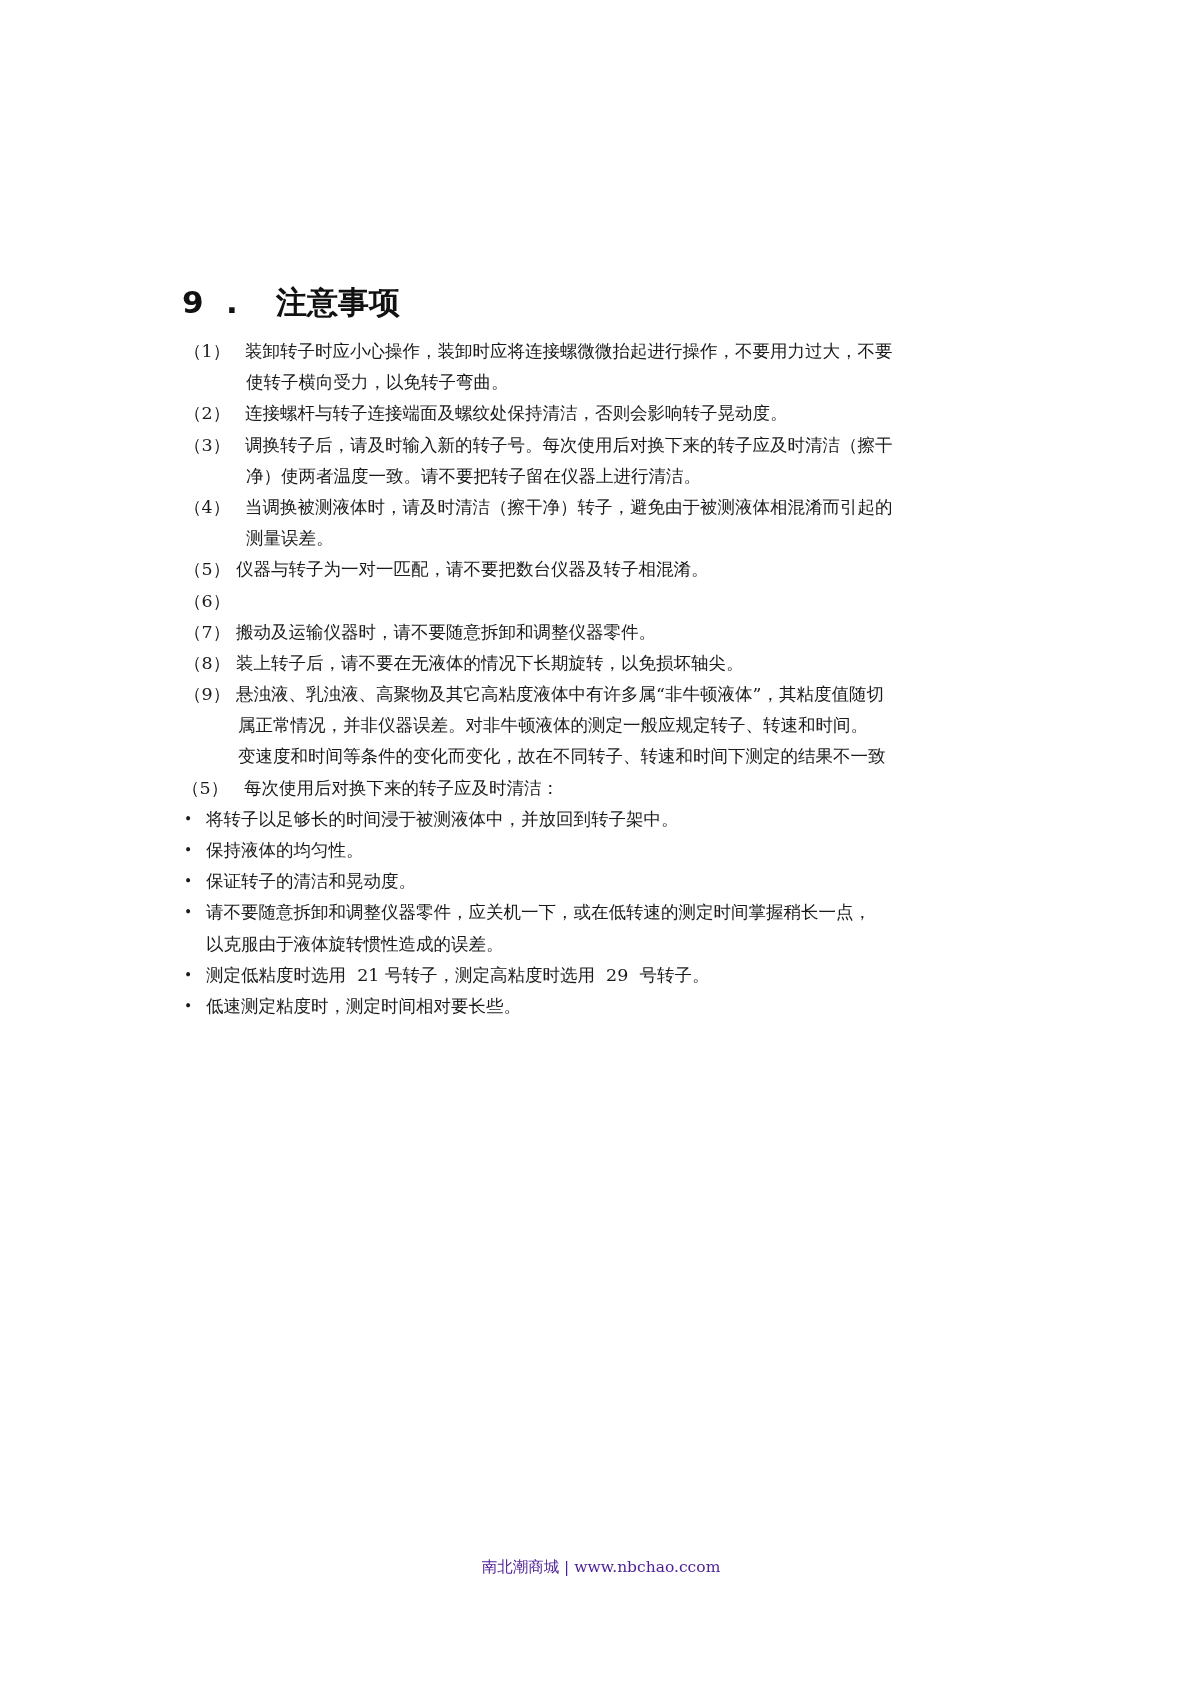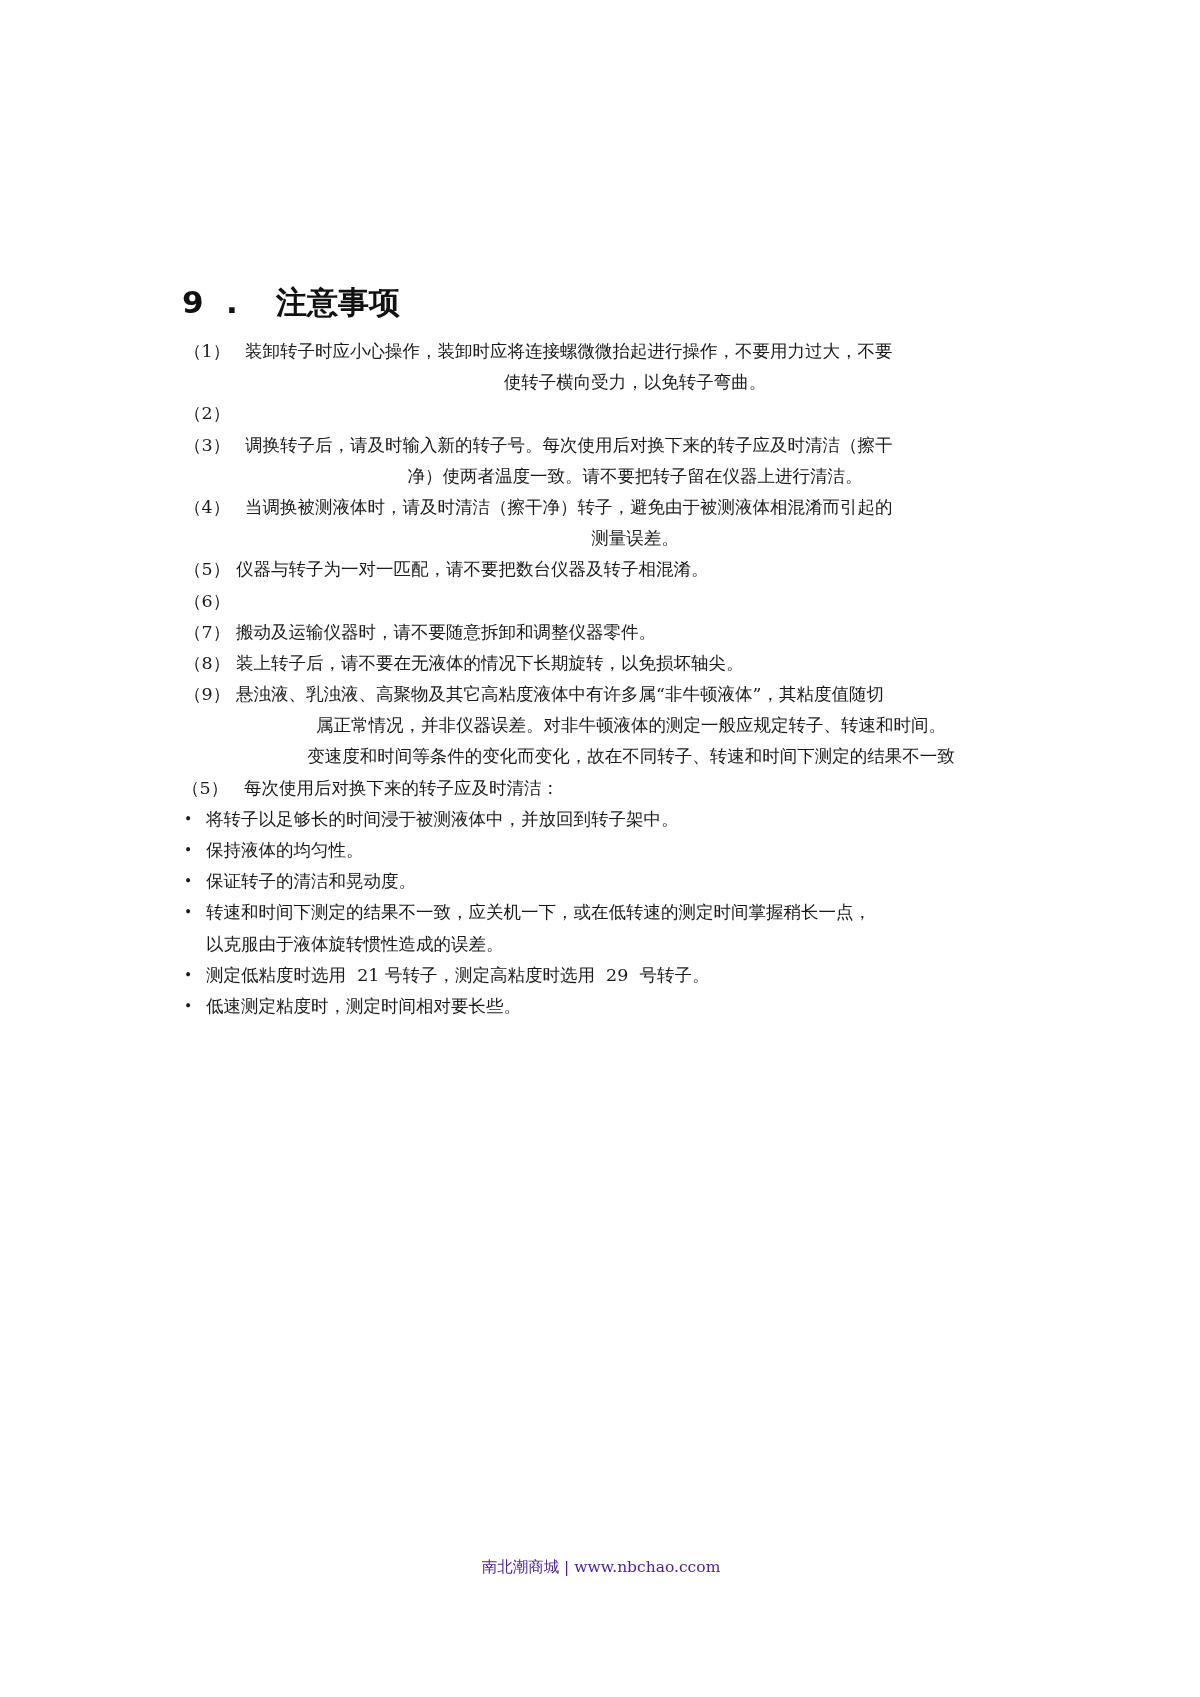--- a/index.html
+++ b/index.html
@@ -19,21 +19,21 @@
   .heading .dot { width: 50px; }
   .content { position: absolute; left: 184px; top: 336px; width: 840px; }
   .line {
     font-size: 17.5px; line-height: 31.2px; height: 31.2px;
     white-space: nowrap; position: relative;
   }
   .item { display: flex; }
   .item .mark { display: inline-block; }
   .item.wide .mark { width: 61px; }
   .item.narrow .mark { width: 52px; }
-  .cont { padding-left: 62px; text-align: center; }
+  .cont { padding-left: 62px; }
   .bullet { display: flex; padding-left: 0; }
   .bullet .dotmark { width: 22px; display: inline-block; text-align: left; font-size: 14px; }
   .bullet-cont { padding-left: 22px; }
   .footer {
     position: absolute; left: 1px; width: 1200px; top: 1557px; text-align: center;
     font-size: 15.5px; color: #4c1d95;
   }
 </style>
 </head>
 <body>
@@ -49,20 +49,21 @@
   <div class="content">
 
     <div class="line item wide">
       <span class="mark">（1）</span>
       <span>装卸转子时应小心操作，装卸时应将连接螺微微抬起进行操作，不要用力过大，不要</span>
     </div>
     <div class="line cont">使转子横向受力，以免转子弯曲。</div>
 
     <div class="line item wide">
       <span class="mark">（2）</span>
+      <span>连接螺杆与转子连接端面及螺纹处保持清洁，否则会影响转子晃动度。</span>
     </div>
 
     <div class="line item wide">
       <span class="mark">（3）</span>
       <span>调换转子后，请及时输入新的转子号。每次使用后对换下来的转子应及时清洁（擦干</span>
     </div>
     <div class="line cont">净）使两者温度一致。请不要把转子留在仪器上进行清洁。</div>
 
     <div class="line item wide">
       <span class="mark">（4）</span>
@@ -108,21 +109,21 @@
     <div class="line bullet">
       <span class="dotmark">•</span>
       <span>保持液体的均匀性。</span>
     </div>
     <div class="line bullet">
       <span class="dotmark">•</span>
       <span>保证转子的清洁和晃动度。</span>
     </div>
     <div class="line bullet">
       <span class="dotmark">•</span>
-      <span>转速和时间下测定的结果不一致，应关机一下，或在低转速的测定时间掌握稍长一点，</span>
+      <span>请不要随意拆卸和调整仪器零件，应关机一下，或在低转速的测定时间掌握稍长一点，</span>
     </div>
     <div class="line bullet-cont">以克服由于液体旋转惯性造成的误差。</div>
     <div class="line bullet">
       <span class="dotmark">•</span>
       <span style="white-space:pre">测定低粘度时选用  21 号转子，测定高粘度时选用  29  号转子。</span>
     </div>
     <div class="line bullet">
       <span class="dotmark">•</span>
       <span>低速测定粘度时，测定时间相对要长些。</span>
     </div>

